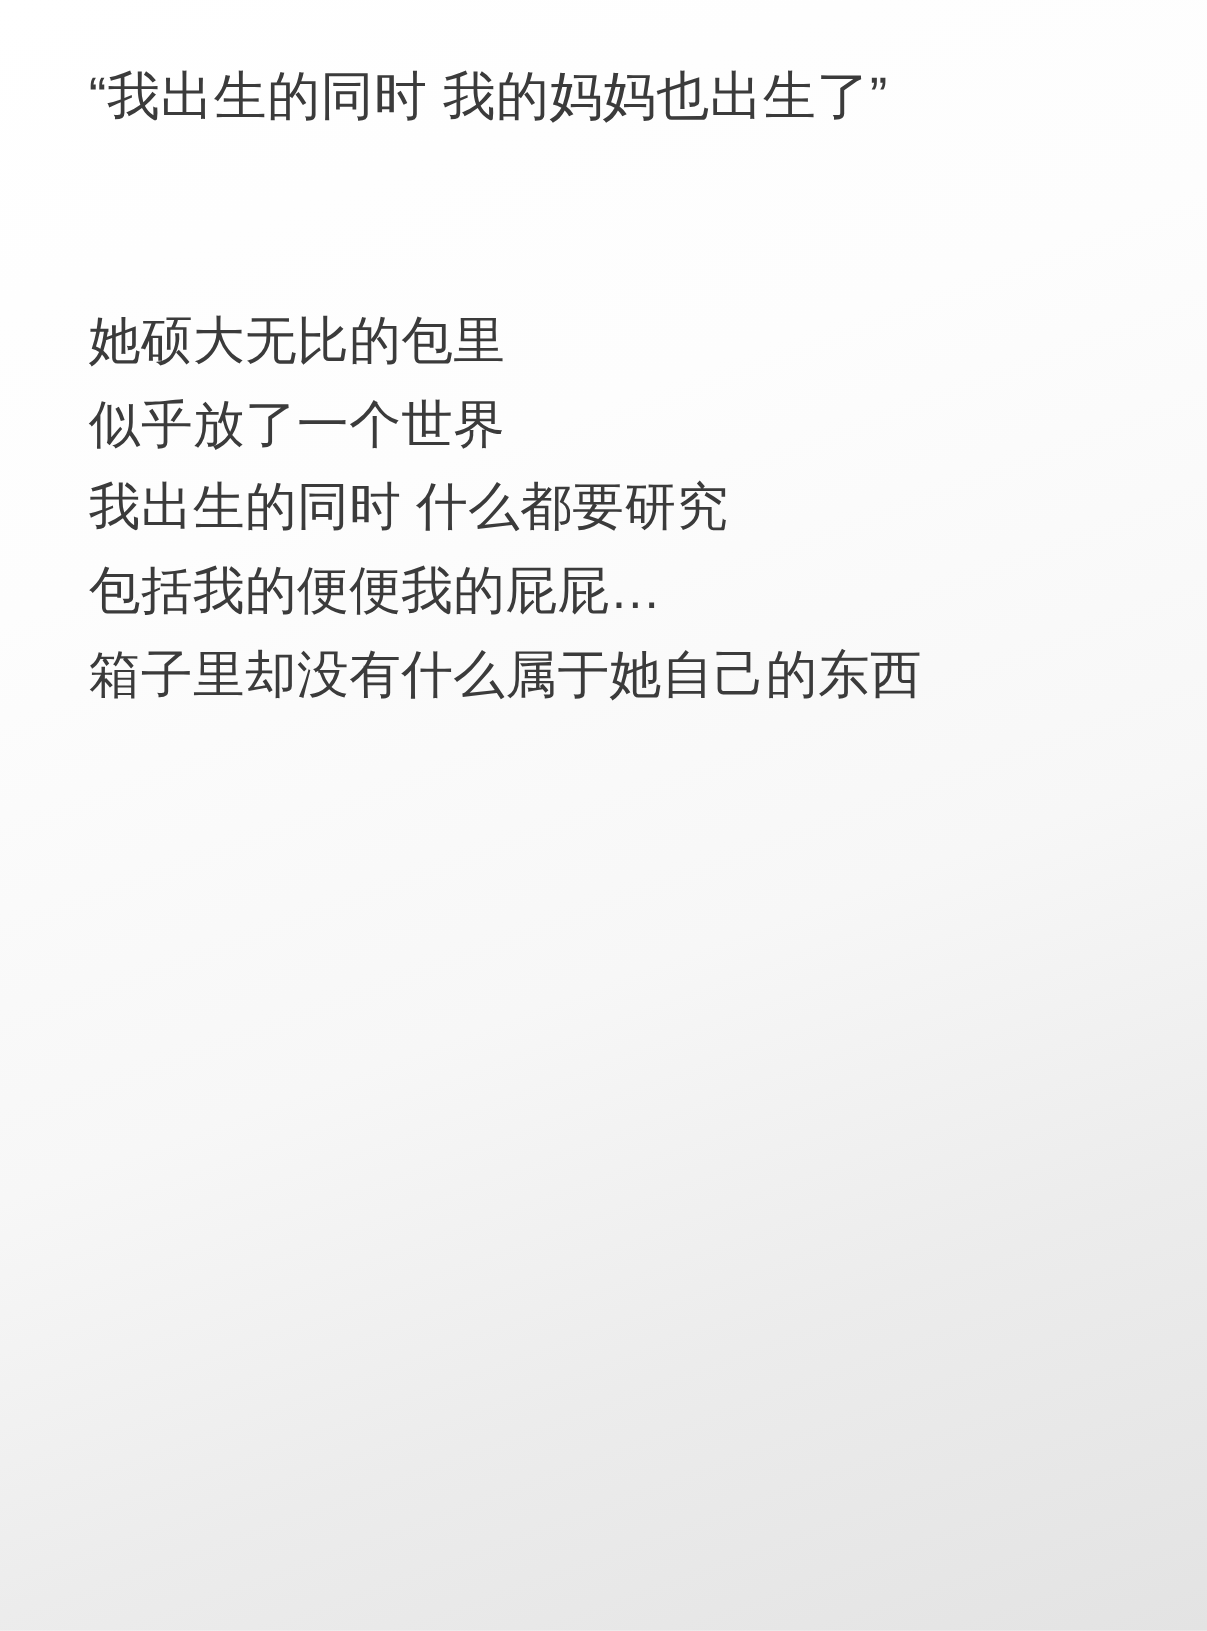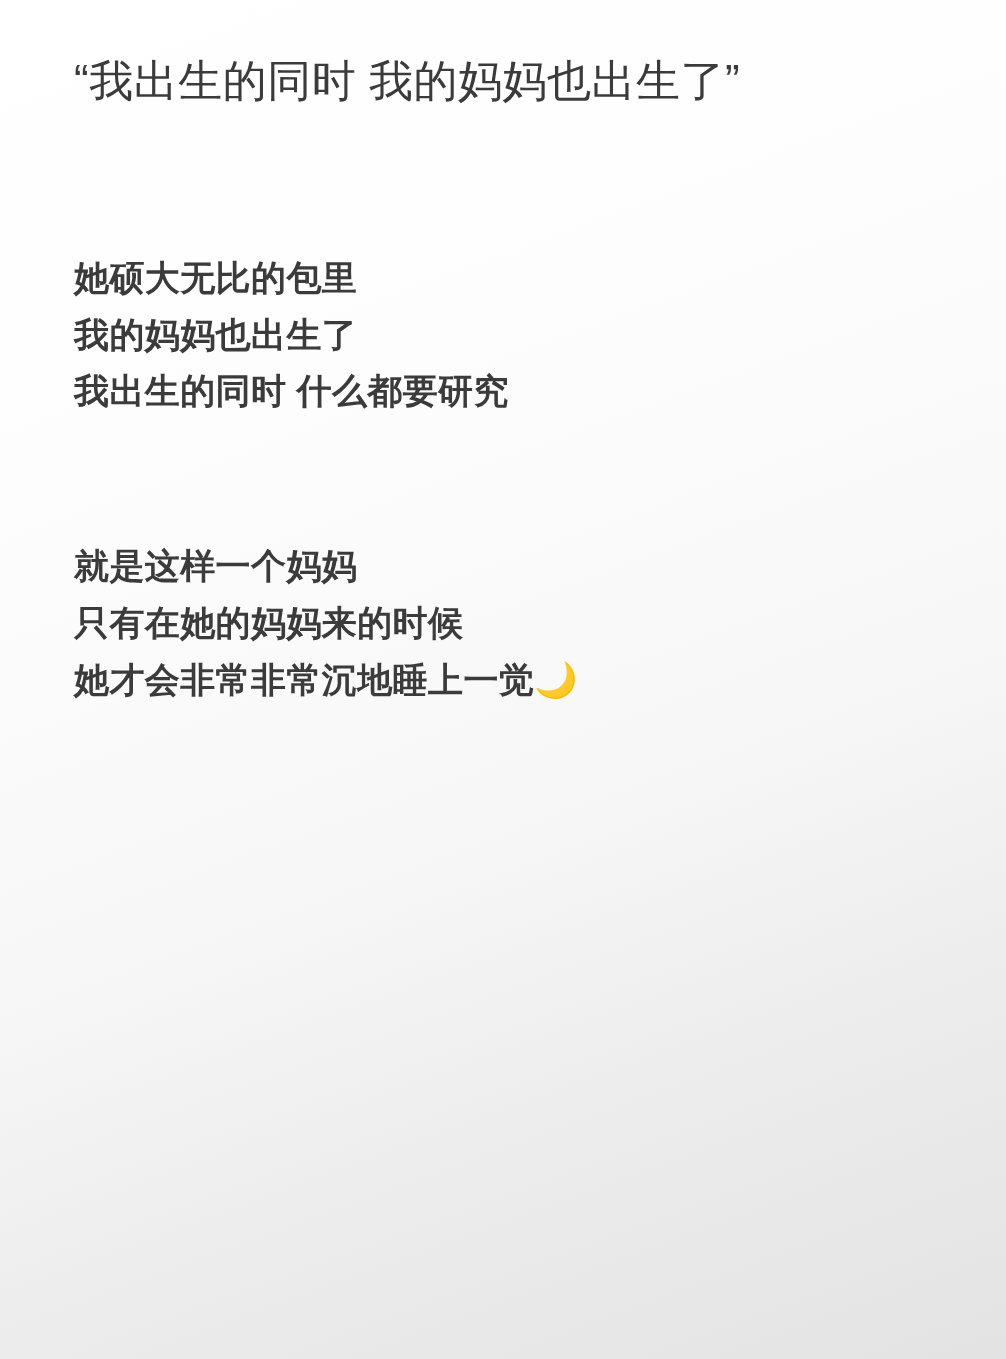--- a/index.html
+++ b/index.html
@@ -25,23 +25,23 @@
     font-size: 44px;
     line-height: 1.32;
     font-weight: 400;
     letter-spacing: 0.5px;
     color: #3b3b3b;
     margin: 0;
     white-space: nowrap;
   }
   .stanza {
     margin: 0;
-    font-size: 35px;
+    font-size: 43px;
     line-height: 1.62;
-    font-weight: 700;
+    font-weight: 400;
     letter-spacing: 0.4px;
     color: #3b3b3b;
   }
   .stanza-1 {
     margin-top: 140px;
   }
   .stanza-2 {
     margin-top: 118px;
   }
   .line {
@@ -54,23 +54,20 @@
 </style>
 </head>
 <body>
 
 <div class="page">
 
   <h1 class="headline">“我出生的同时 我的妈妈也出生了”</h1>
 
   <div class="stanza stanza-1">
     <div class="line">她硕大无比的包里</div>
-    <div class="line">我的妈妈也出生了</div>
+    <div class="line">似乎放了一个世界</div>
     <div class="line">我出生的同时 什么都要研究</div>
+    <div class="line">包括我的便便我的屁屁…</div>
+    <div class="line">箱子里却没有什么属于她自己的东西</div>
   </div>
 
-  <div class="stanza stanza-2">
-    <div class="line">就是这样一个妈妈</div>
-    <div class="line">只有在她的妈妈来的时候</div>
-    <div class="line"><span>她才会非常非常沉地睡上一觉</span><span class="emoji">🌙</span></div>
-  </div>
 
 </div>
 
 </body></html>

